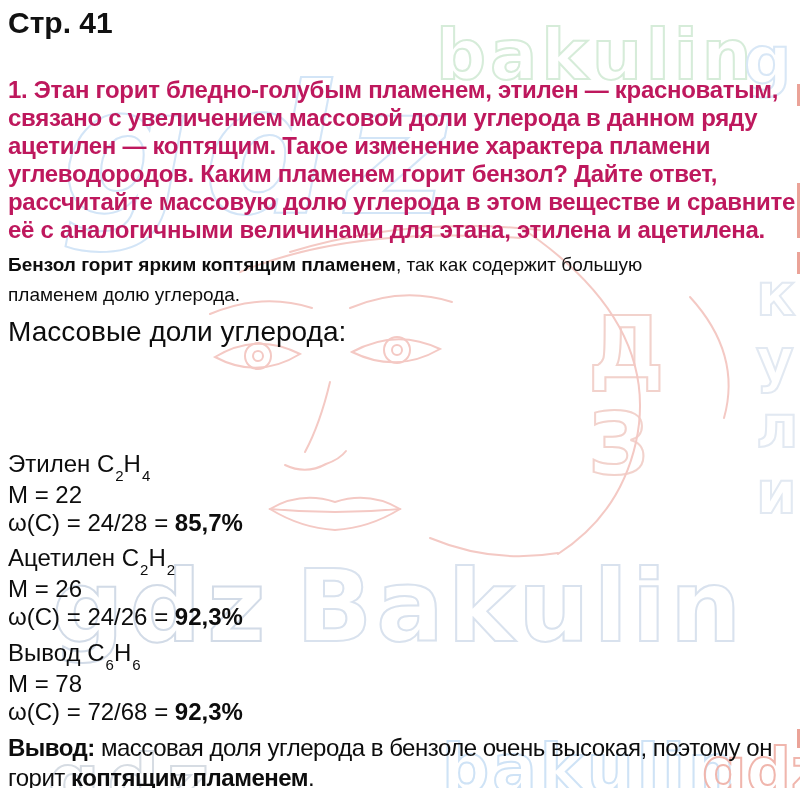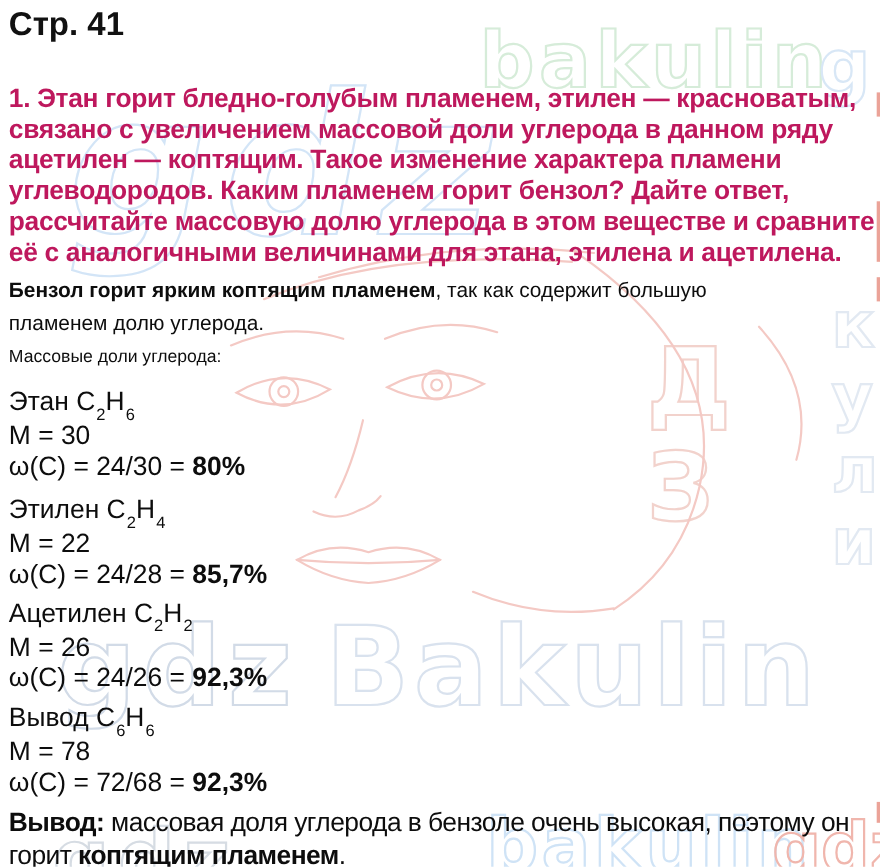--- a/index.html
+++ b/index.html
@@ -48,21 +48,21 @@
   .edge4{top:729px;height:19px;}
 
   
   .txt{position:absolute;z-index:2;left:8px;color:#0d0d0d;}
   .page-title{top:6px;font-size:30px;font-weight:bold;color:#111;}
   .question{top:76px;font-size:24px;font-weight:bold;color:#be185d;
       letter-spacing:-0.3px;}
   .question div{line-height:28px;white-space:nowrap;}
   .lead{top:250px;font-size:19px;line-height:30px;}
   .lead b{font-weight:bold;}
-  .section-heading{top:316px;font-size:16px;}
+  .section-heading{top:316px;font-size:28px;}
   .item{font-size:24px;}
   .item .l1{height:31px;}
   .item .l2{height:28px;}
   .item .l3{height:28px;}
   .item-0{top:352px;} .item-1{top:450px;} .item-2{top:544px;} .item-3{top:639px;}
   .sub{font-size:15px;vertical-align:-9px;margin-left:1px;}
   .result{font-weight:bold;}
   .conclusion{top:733px;font-size:24px;line-height:30px;letter-spacing:-0.5px;}
   .conclusion b{font-weight:bold;}
 </style>
@@ -127,25 +127,20 @@
     <div>её с аналогичными величинами для этана, этилена и ацетилена.</div>
   </div>
 
   <div class="txt lead">
     <div><b>Бензол горит ярким коптящим пламенем</b><span>, так как содержит большую</span></div>
     <div>пламенем долю углерода.</div>
   </div>
 
   <div class="txt section-heading">Массовые доли углерода:</div>
 
-  <div class="txt item item-0">
-    <div class="l1"><span>Этан </span><span>C</span><span class="sub">2</span><span>H</span><span class="sub">6</span></div>
-    <div class="l2">М = 30</div>
-    <div class="l3"><span>ω(C) = 24/30 = </span><span class="result">80%</span></div>
-  </div>
 
   <div class="txt item item-1">
     <div class="l1"><span>Этилен </span><span>C</span><span class="sub">2</span><span>H</span><span class="sub">4</span></div>
     <div class="l2">М = 22</div>
     <div class="l3"><span>ω(C) = 24/28 = </span><span class="result">85,7%</span></div>
   </div>
 
   <div class="txt item item-2">
     <div class="l1"><span>Ацетилен </span><span>C</span><span class="sub">2</span><span>H</span><span class="sub">2</span></div>
     <div class="l2">М = 26</div>

